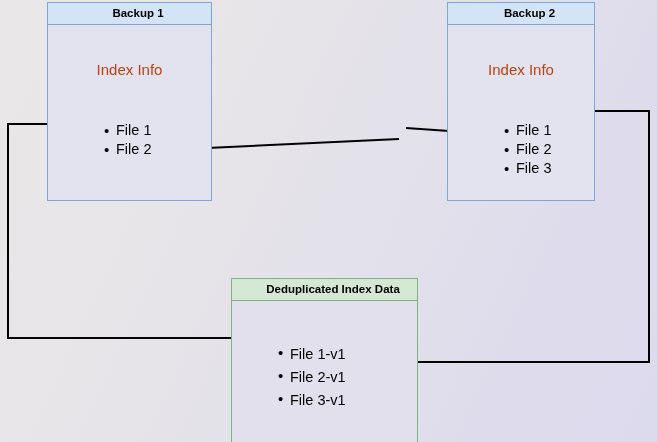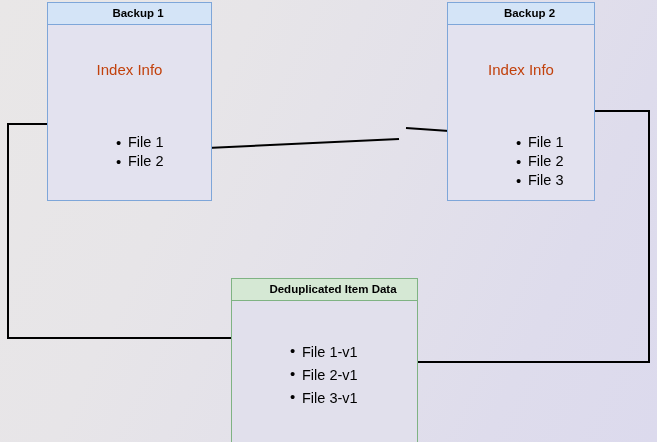--- a/index.html
+++ b/index.html
@@ -68,21 +68,21 @@
     position: absolute;
     left: 0;
     right: 0;
     top: 36px;
     text-align: center;
     font-size: 15px;
     color: #c2410c;
   }
   .file-list {
     position: absolute;
-    margin: 16px;
+    margin: 4px;
     padding: 0;
     list-style: none;
     font-size: 14.5px;
     color: #000;
   }
   .file-list li {
     height: 19px;
     line-height: 19px;
     white-space: nowrap;
   }
@@ -93,21 +93,21 @@
     font-size: 15px;
     line-height: 19px;
     vertical-align: top;
   }
   #backup1 .file-list { left: 52px; top: 92px; }
   #backup2 .file-list { left: 52px; top: 92px; }
 
   
   #dedup { left: 231px; top: 278px; width: 187px; height: 168px; }
   #dedup .node-header { font-size: 11.5px; }
-  #dedup .file-list { left: 42px; top: 24px; }
+  #dedup .file-list { left: 42px; top: 38px; }
   #dedup .file-list li { height: 23px; line-height: 23px; }
 
   
   #center-label {
     position: absolute;
     left: 248px;
     top: 121px;
     width: 155px;
     text-align: center;
     font-size: 12.5px;
@@ -169,21 +169,21 @@
           <span class="bullet">•</span><span>File 2</span>
         </li>
         <li>
           <span class="bullet">•</span><span>File 3</span>
         </li>
       </ul>
     </div>
   </div>
 
   <div class="node green" id="dedup">
-    <div class="node-header">Deduplicated Item Data</div>
+    <div class="node-header">Deduplicated Index Data</div>
     <div class="node-body">
       <ul class="file-list">
         <li>
           <span class="bullet">•</span><span>File 1-v1</span>
         </li>
         <li>
           <span class="bullet">•</span><span>File 2-v1</span>
         </li>
         <li>
           <span class="bullet">•</span><span>File 3-v1</span>

